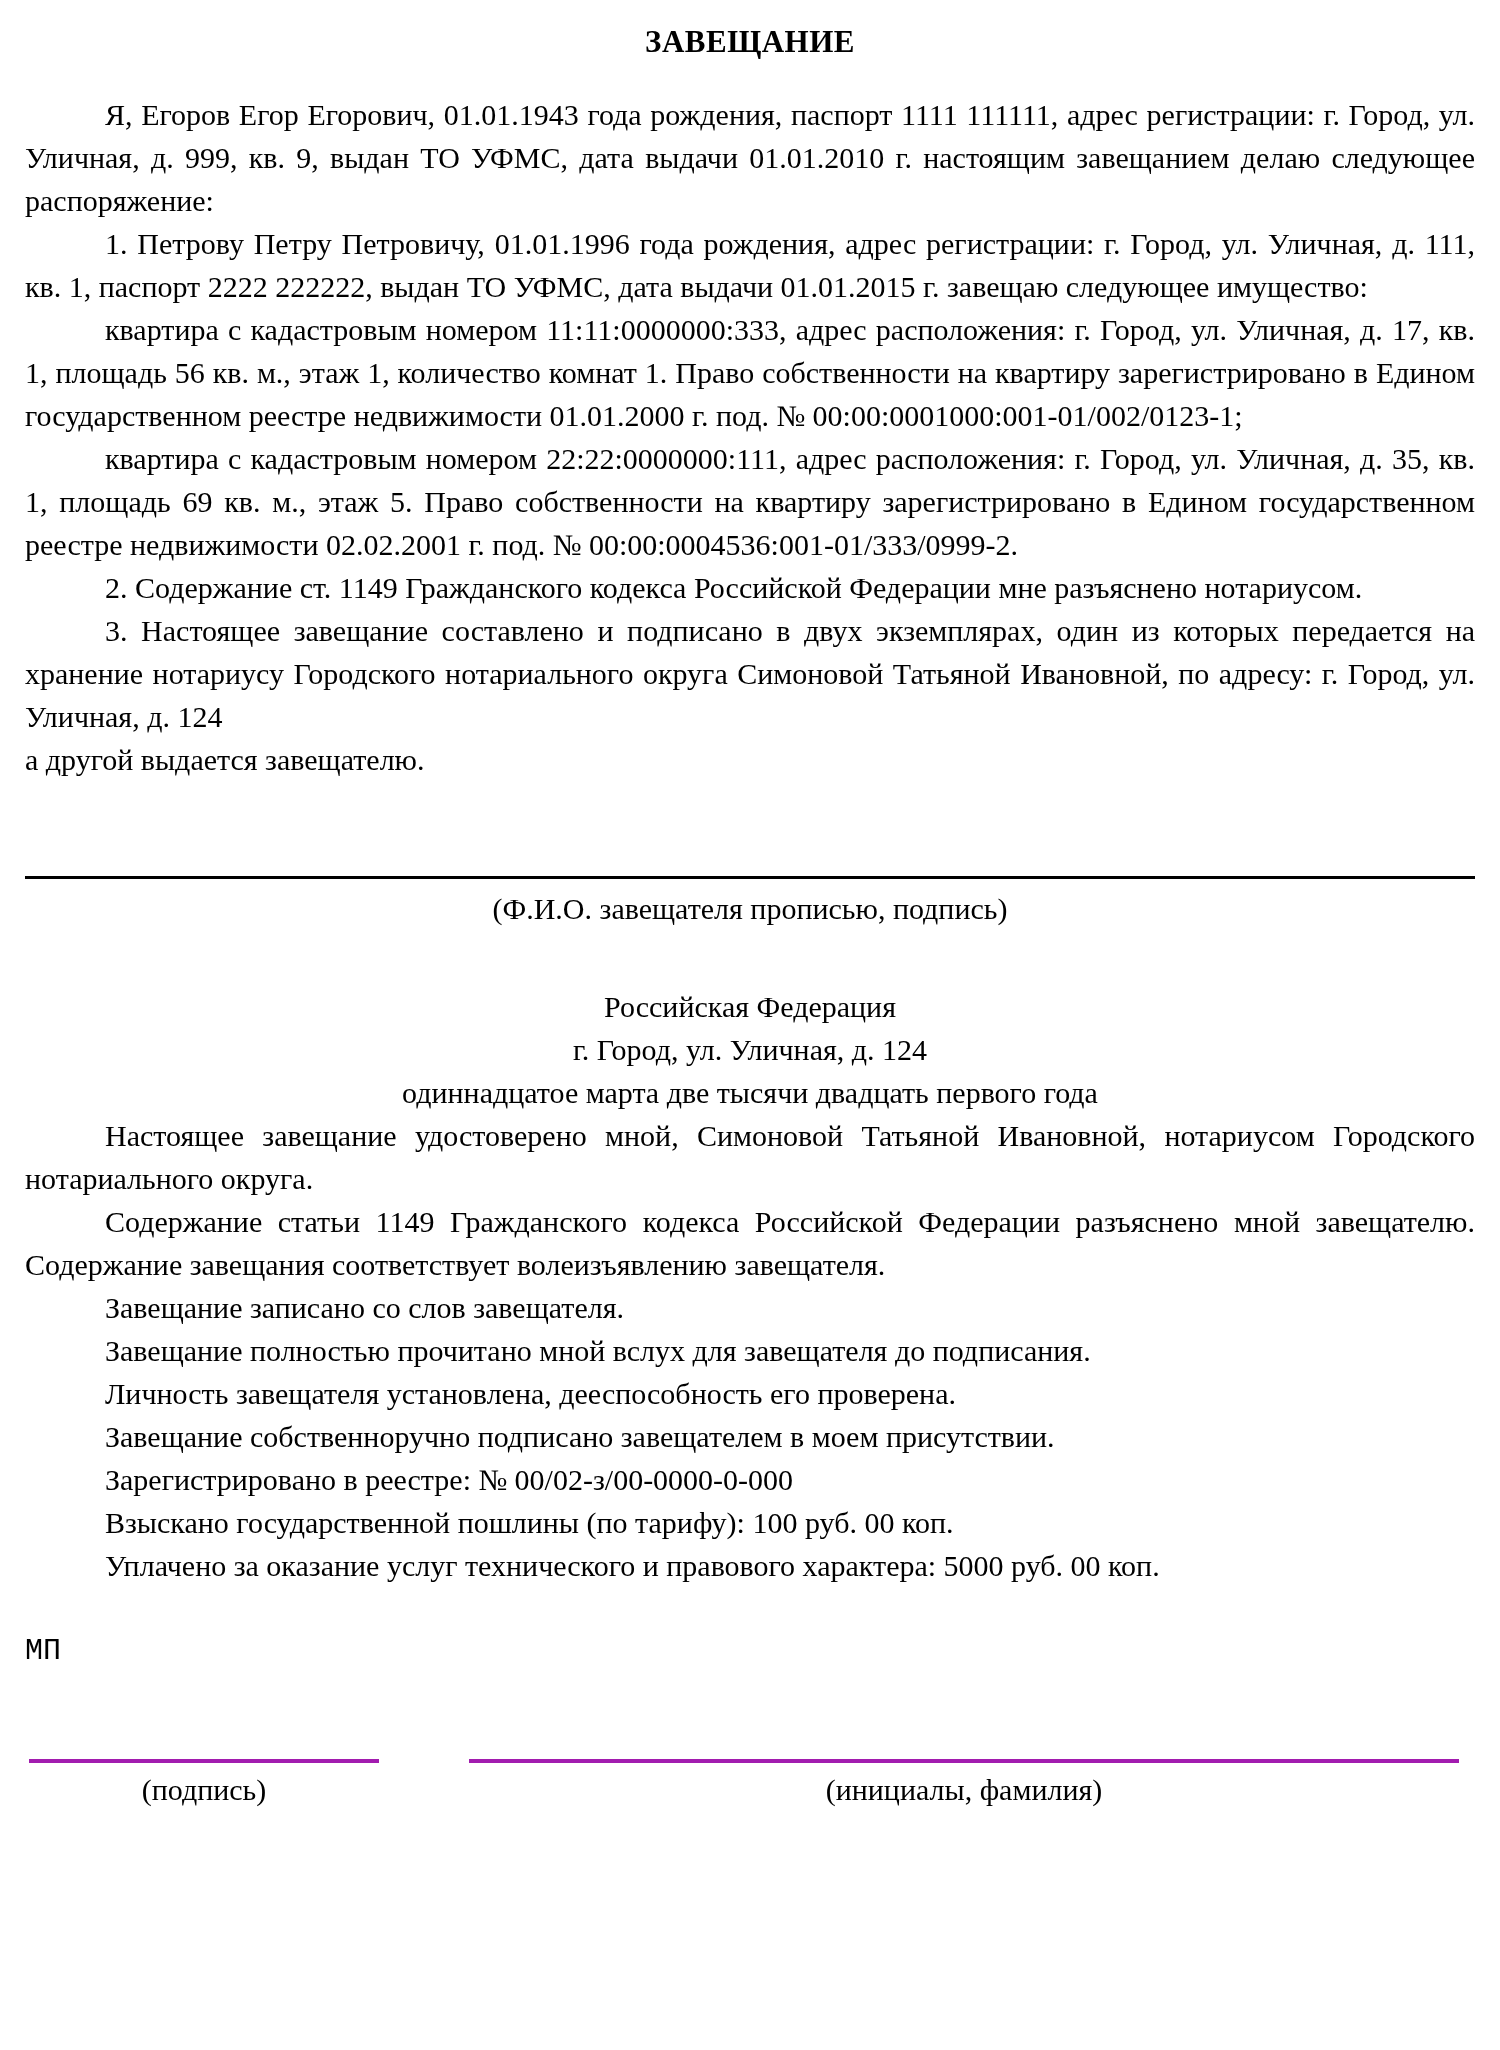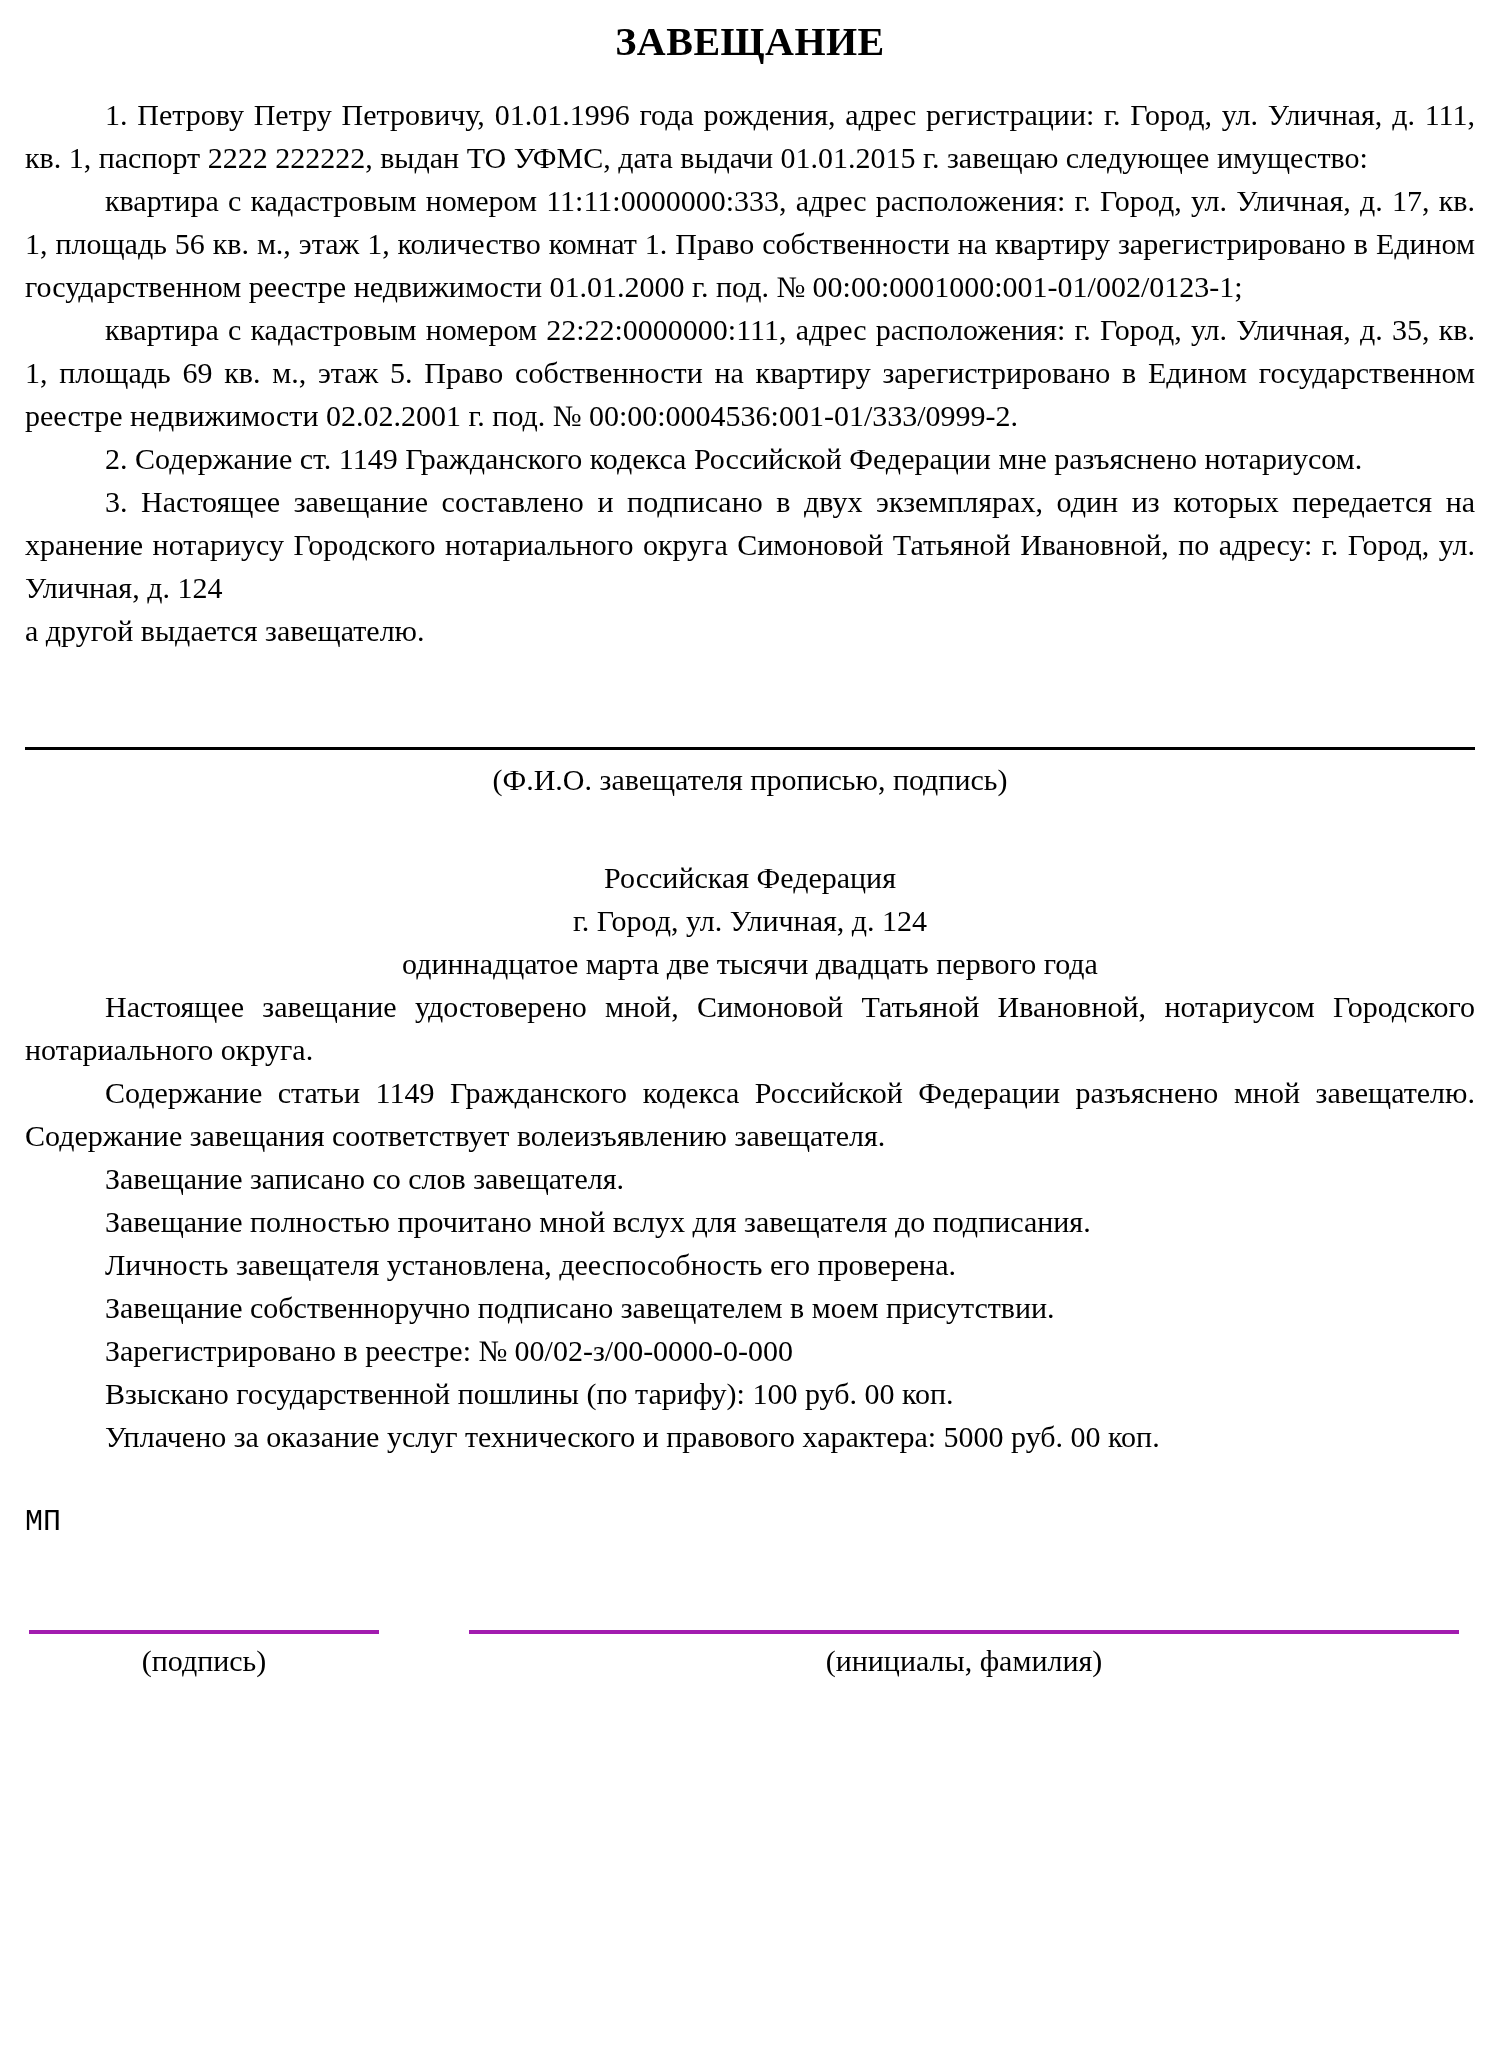--- a/index.html
+++ b/index.html
@@ -16,21 +16,21 @@
     background: #ffffff;
     color: #000000;
     font-family: "Liberation Serif", "DejaVu Serif", serif;
     font-size: 30px;
     line-height: 43px;
   }
   .doc-title {
     margin: 0 0 30px 0;
     text-align: center;
     font-weight: bold;
-    font-size: 40px;
+    font-size: 31px;
     letter-spacing: 0.5px;
   }
   .para {
     margin: 0;
     text-align: justify;
     text-indent: 80px;
   }
   .para.no-indent {
     text-indent: 0;
     text-align: left;
@@ -75,20 +75,21 @@
     margin-left: 90px;
   }
 </style>
 </head>
 <body>
 
 <div class="page">
 
   <h1 class="doc-title">ЗАВЕЩАНИЕ</h1>
 
+  <p class="para">Я, Егоров Егор Егорович, 01.01.1943 года рождения, паспорт 1111 111111, адрес регистрации: г. Город,  ул. Уличная, д. 999, кв. 9, выдан ТО УФМС, дата выдачи 01.01.2010 г. настоящим завещанием делаю следующее распоряжение:</p>
 
   <p class="para">1. Петрову Петру Петровичу, 01.01.1996 года рождения, адрес регистрации: г. Город, ул. Уличная, д. 111, кв. 1, паспорт 2222 222222, выдан ТО УФМС, дата выдачи 01.01.2015 г. завещаю следующее имущество:</p>
 
   <p class="para">квартира с кадастровым номером 11:11:0000000:333, адрес расположения: г. Город, ул. Уличная, д. 17, кв. 1, площадь 56 кв. м., этаж 1, количество комнат 1. Право собственности на квартиру зарегистрировано в Едином государственном реестре недвижимости 01.01.2000 г. под. № 00:00:0001000:001-01/002/0123-1;</p>
 
   <p class="para">квартира с кадастровым номером 22:22:0000000:111, адрес расположения: г. Город, ул. Уличная, д. 35, кв. 1, площадь 69 кв. м., этаж 5. Право собственности на квартиру зарегистрировано в Едином государственном реестре недвижимости 02.02.2001 г. под. № 00:00:0004536:001-01/333/0999-2.</p>
 
   <p class="para">2. Содержание ст. 1149  Гражданского  кодекса  Российской Федерации мне разъяснено нотариусом.</p>
 
   <p class="para">3. Настоящее  завещание составлено и подписано в двух экземплярах, один из которых передается на хранение нотариусу Городского нотариального округа Симоновой Татьяной Ивановной, по адресу: г. Город,  ул. Уличная, д. 124</p>

